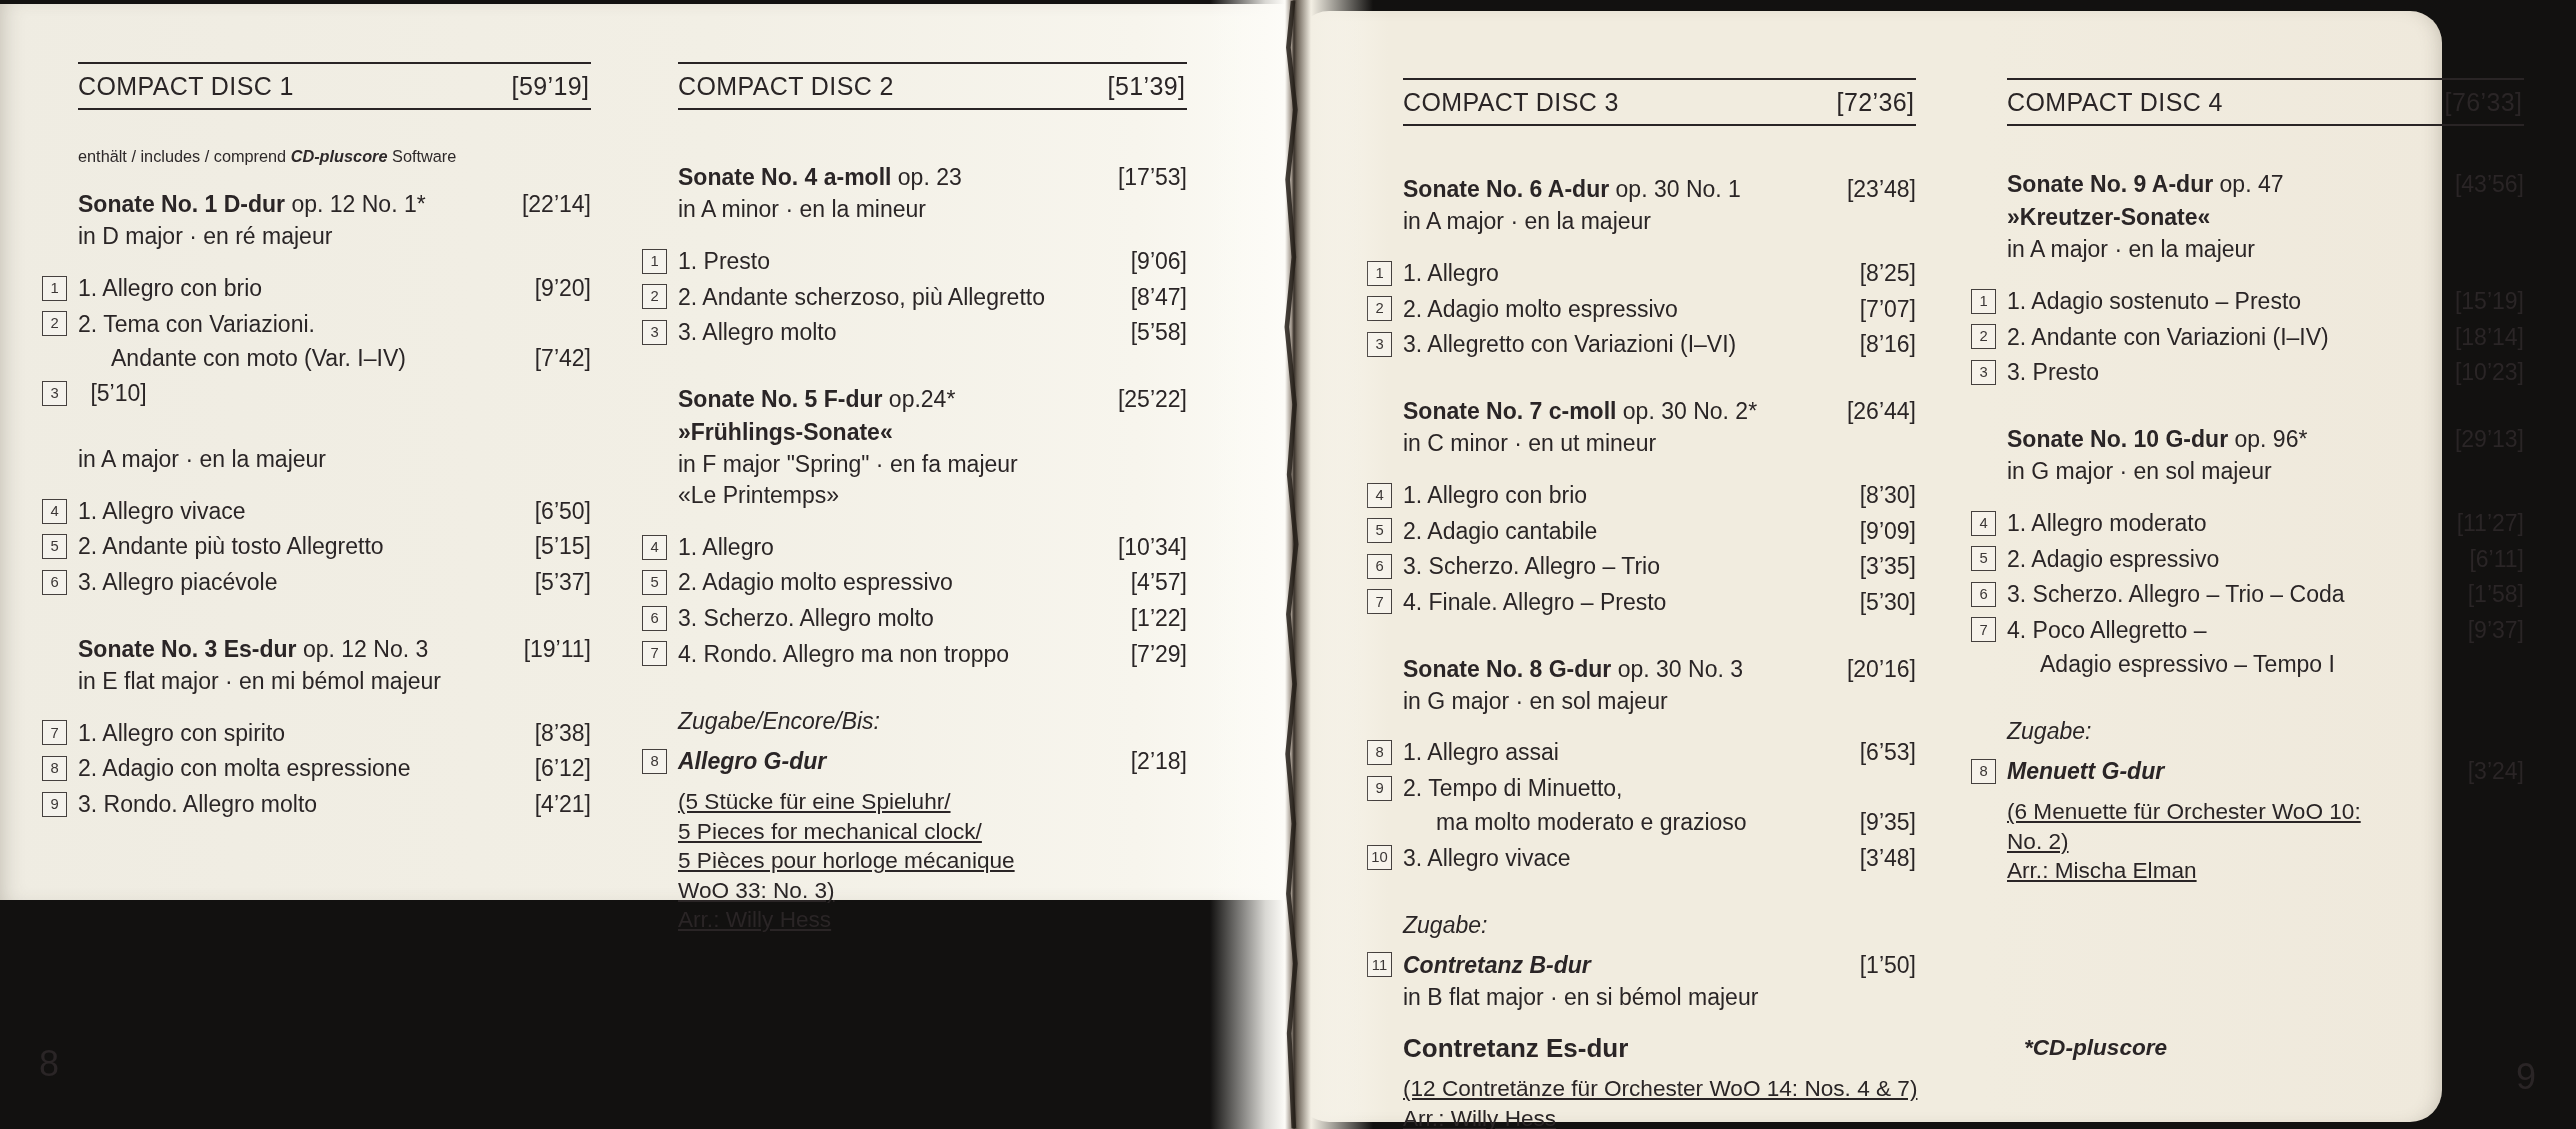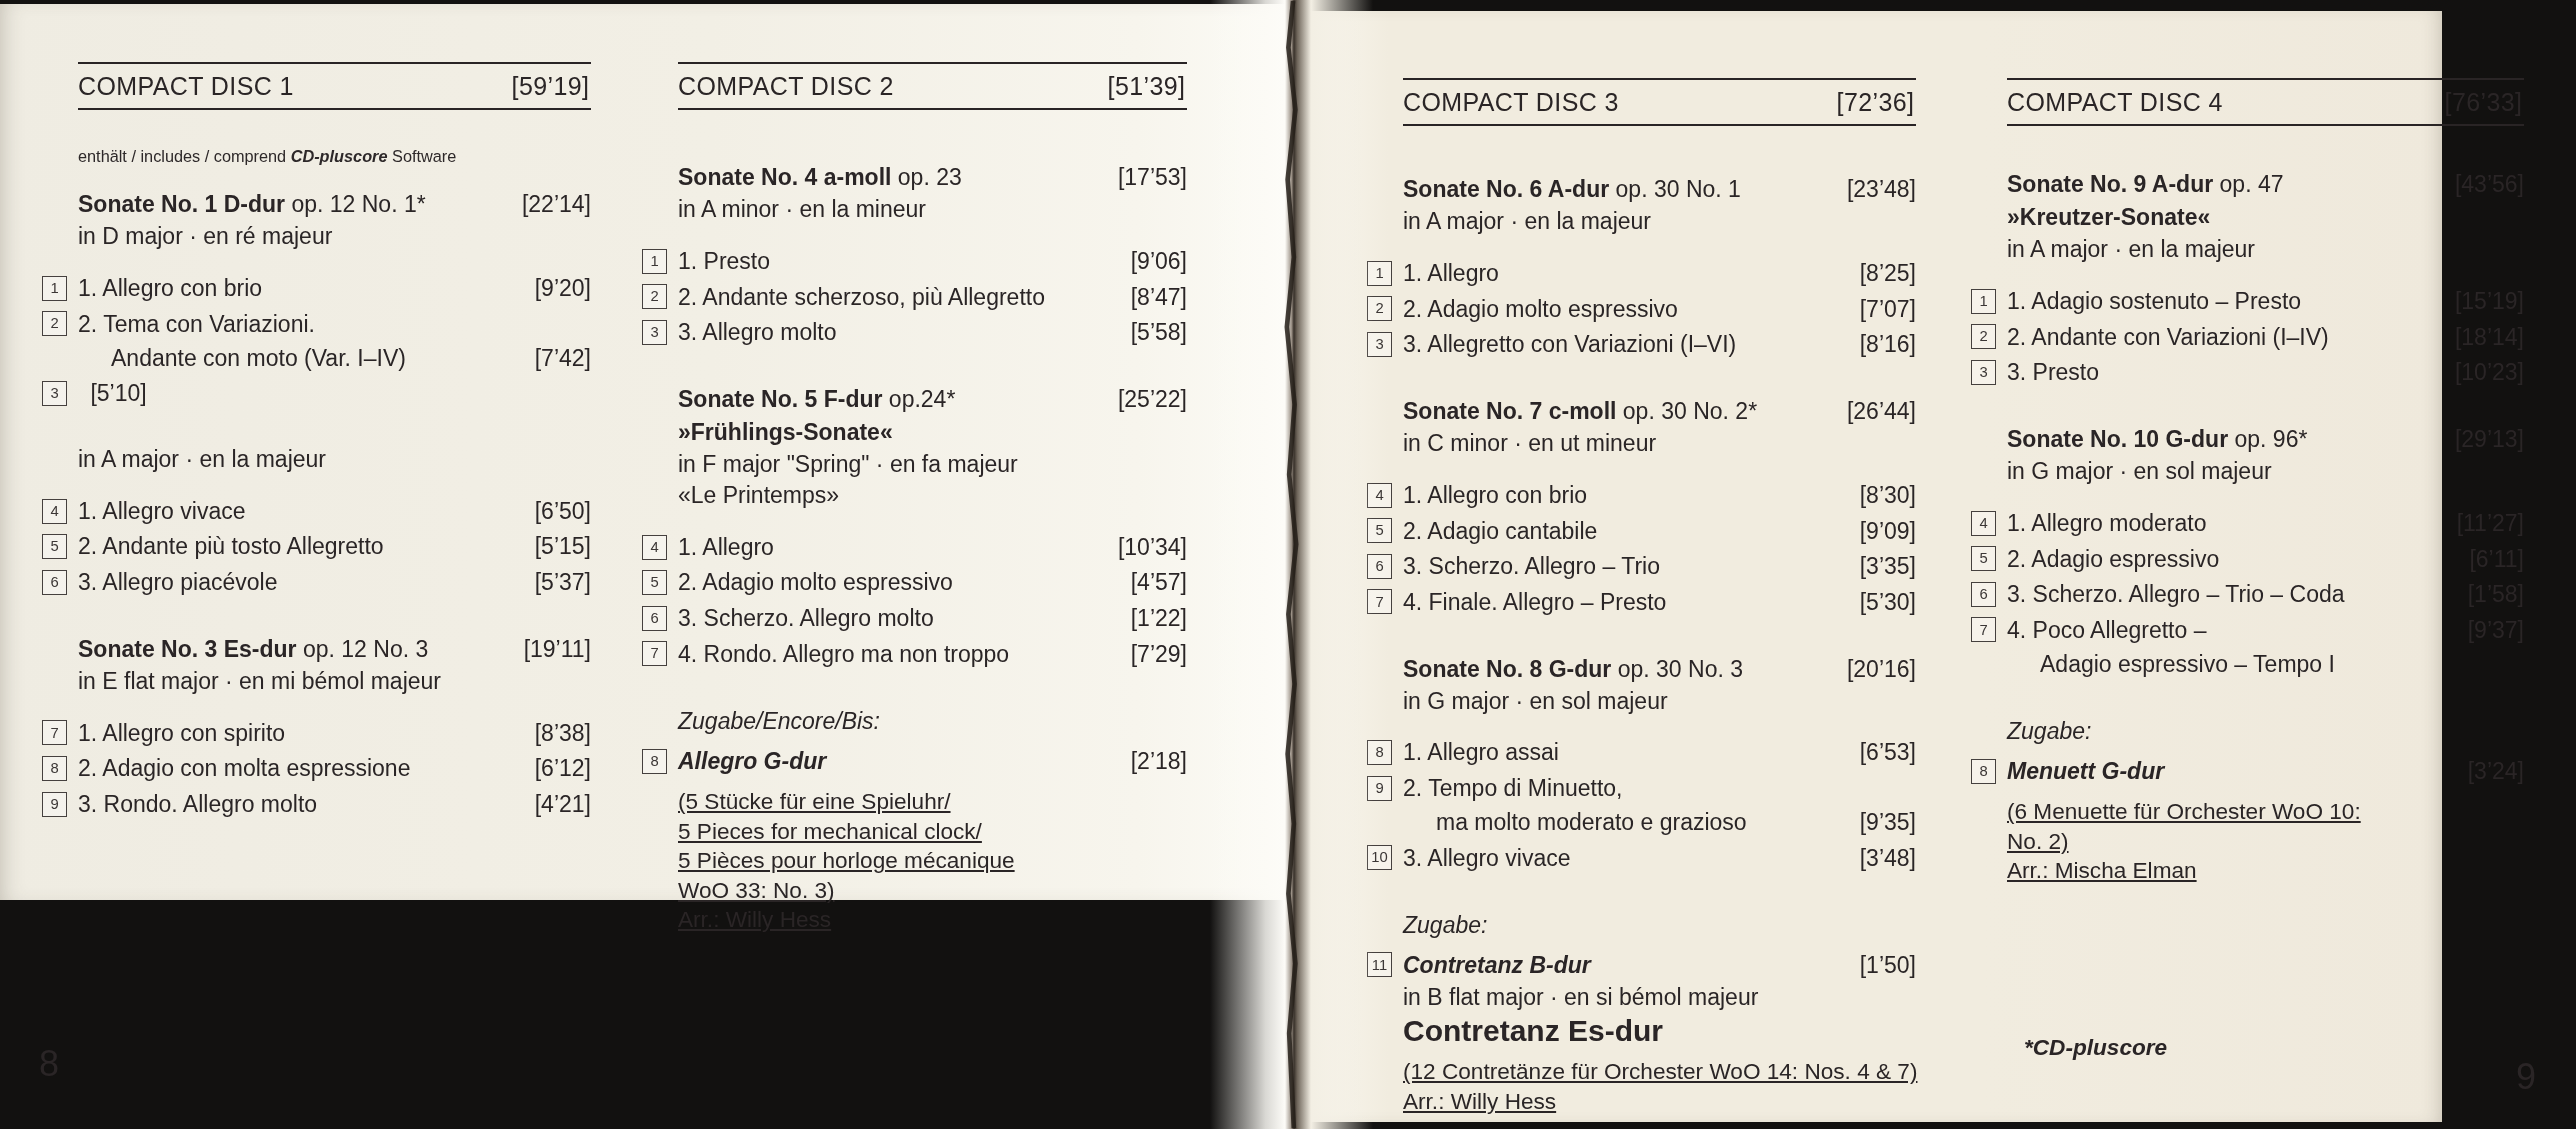--- a/index.html
+++ b/index.html
@@ -4,21 +4,21 @@
 <style>
   html,body{margin:0;padding:0;background:#121110;}
   body{width:2576px;height:1129px;position:relative;overflow:hidden;
        font-family:"Liberation Sans","DejaVu Sans",sans-serif;color:#2a2526;}
   .page{position:absolute;}
   .page-left{left:0;top:3.9px;width:1293px;height:896px;
     background:linear-gradient(90deg,#efece2 0%,#f2efe5 55%,#f7f5ed 88%,#fcfbf6 100%);
     box-shadow:inset 12.4px 0 23px -12.4px rgba(70,60,48,.30);}
   .page-right{left:1297px;top:11px;width:1145px;height:1111px;
     background:linear-gradient(90deg,#fbf9f2 0%,#f1ecdf 8%,#f1ecdf 60%,#efe9dc 100%);
-    box-shadow:inset -11px 0 20px -11px rgba(70,60,48,.28);}
+    box-shadow:inset -11px 0 20px -11px rgba(70,60,48,.28);border-radius:32px;}
   .gutter{position:absolute;left:1210px;top:0;width:163px;height:1129px;z-index:5;pointer-events:none;
     background:linear-gradient(90deg,rgba(251,250,244,0) 0%,rgba(252,251,246,.85) 34%,#fdfcf8 46%,#9b9186 50%,#38312a 51.5%,#6e655a 53.5%,#f3efe4 62%,rgba(243,239,228,0) 100%);}
   .gutter svg{display:block;width:163px;height:1129px;}
 
   .col{position:absolute;}
   .page-left .col{top:58px;}
   .page-right .col{top:67px;}
   .col-1{left:78px;width:513px;}
   .col-2{left:678px;width:509px;}
   .col-3{left:106px;width:513px;}
@@ -36,21 +36,21 @@
   .sec{position:relative;}
   .sec.work{margin-top:34px;}
   .col-1 .sec:first-child{margin-top:22px;}
   .col-2 .sec:first-child{margin-top:51px;}
   .col-3 .sec:first-child{margin-top:47px;}
   .col-4 .sec:first-child{margin-top:42px;}
   .sec.track{margin-top:1.6px;}
   .sec.work + .sec.track{margin-top:18.7px;}
   .sec.italic-head{margin-top:34px;font-style:italic;font-size:23px;line-height:33px;}
   .sec.encore{margin-top:6.2px;}
-  .sec.bold-line{margin-top:1px;font-weight:700;font-size:30px;line-height:34px;}
+  .sec.bold-line{margin-top:18px;font-weight:700;font-size:26px;line-height:34px;}
   .sec.plain{margin-top:9.3px;text-decoration:underline;}
 
   .wrow{display:flex;justify-content:space-between;align-items:flex-start;
     font-size:23px;line-height:33px;}
   .wtitle{font-weight:700;}
   .wbold{font-weight:700;font-size:23px;line-height:33px;}
   .wsub{font-size:23px;line-height:31px;}
 
   .trow{position:relative;display:flex;justify-content:space-between;align-items:flex-start;
     font-size:23px;line-height:34px;}

